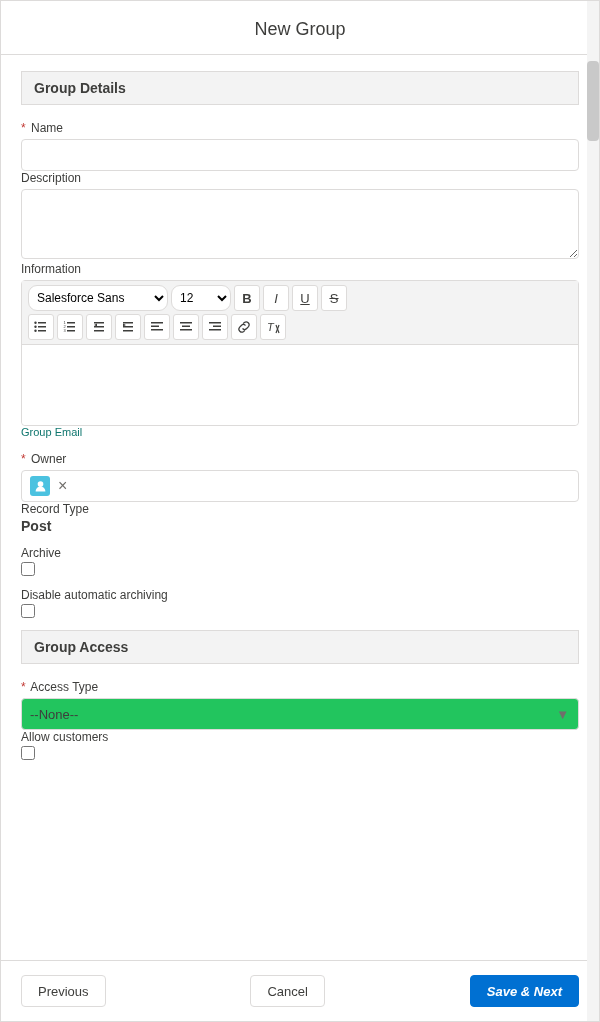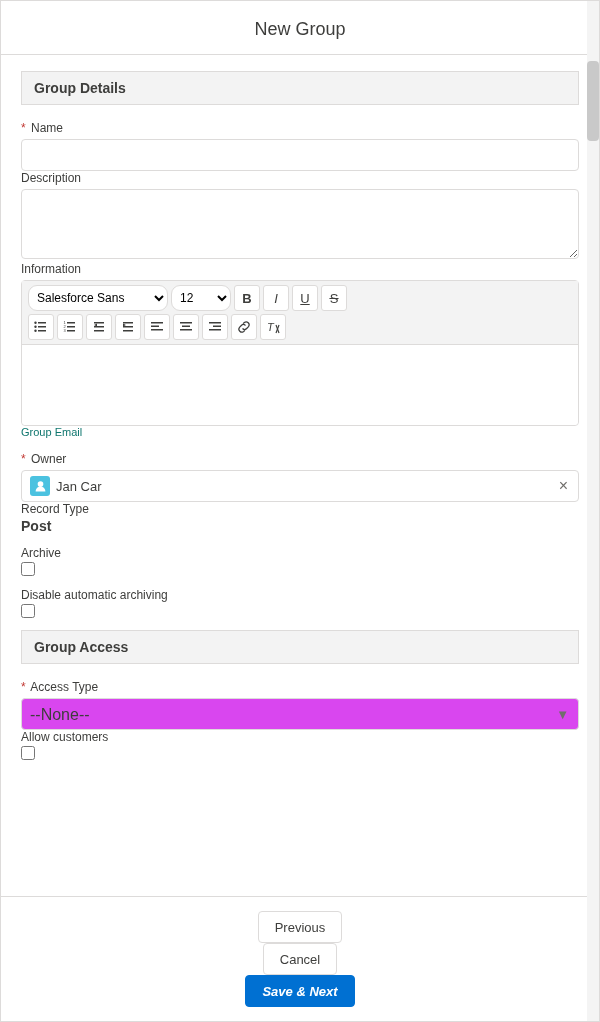--- a/index.html
+++ b/index.html
@@ -218,43 +218,42 @@
     }
     .dropdown-wrapper {
       position: relative;
     }
     .dropdown-select {
       width: 100%;
       height: 32px;
       border: 1px solid #dddbda;
       border-radius: 4px;
       padding: 0 30px 0 8px;
-      font-size: 16px;
-      color: #3e3e3c;
-      background: #d946ef;
+      font-size: 13px;
+      color: #3e3e3c;
+      background: #22c55e;
       appearance: none;
       cursor: pointer;
       outline: none;
     }
     .dropdown-arrow {
       position: absolute;
       right: 10px;
       top: 50%;
       transform: translateY(-50%);
       pointer-events: none;
       color: #706e6b;
     }
     .modal-footer {
       padding: 14px 20px;
       border-top: 1px solid #dddbda;
       display: flex;
       justify-content: space-between;
       align-items: center;
       background: #fff;
-      flex-direction: column;
     }
     .btn {
       height: 32px;
       padding: 0 16px;
       border-radius: 4px;
       font-size: 13px;
       cursor: pointer;
       border: 1px solid;
       font-weight: 400;
     }
@@ -421,21 +420,20 @@
         <span class="required-star">*</span>
         <span>Owner</span>
       </label>
       <div class="owner-input-wrapper">
         <div class="owner-avatar">
           <svg width="13" height="13" viewBox="0 0 16 16">
             <circle cx="8" cy="5" r="3.5" fill="#fff"></circle>
             <path d="M2 14c0-3.3 2.7-6 6-6s6 2.7 6 6" fill="#fff"></path>
           </svg>
         </div>
-        <span class="owner-name">Jan Car</span>
         <span class="owner-clear">×</span>
       </div>
     </div>
 
 
     <div class="form-group">
       <div class="field-label-static">Record Type</div>
       <div class="field-value-static">Post</div>
     </div>
 

